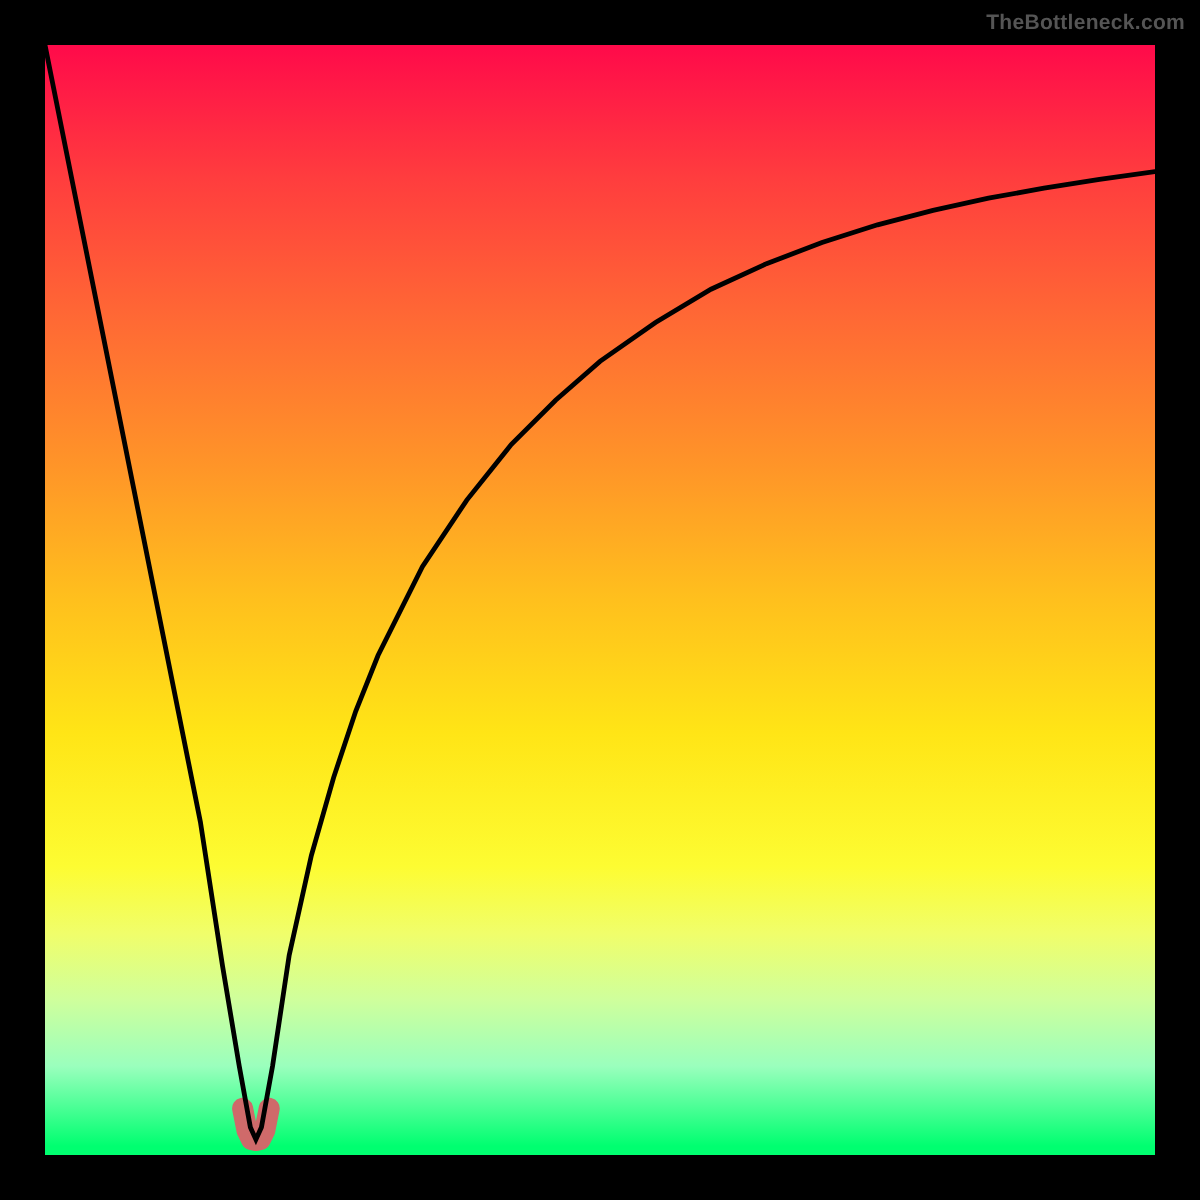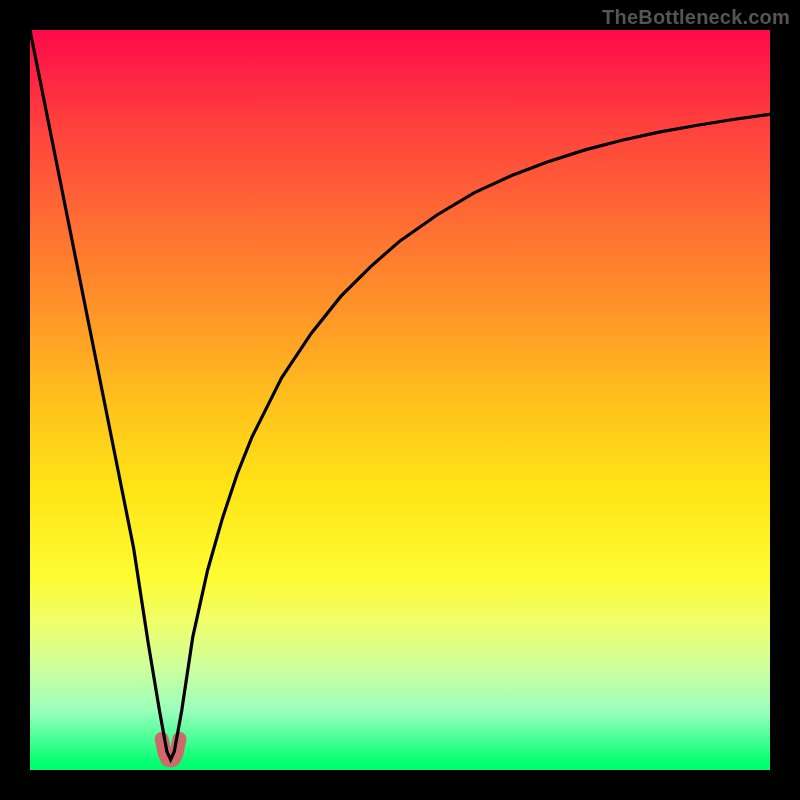--- a/index.html
+++ b/index.html
@@ -29,21 +29,21 @@
       #cfff9c 86%,
       #9affbd 92%,
       #00ff70 99.2%,
       #00ff70 100%
     );
   }
   .watermark {
     position: absolute;
     top: 6px;
     right: 10px;
-    font-size: 20px;
+    font-size: 14px;
     font-weight: 600;
     color: #555;
     letter-spacing: 0.2px;
     user-select: none;
     text-align: center;
   }
   svg.curve {
     position: absolute;
     left: 30px;
     top: 30px;

